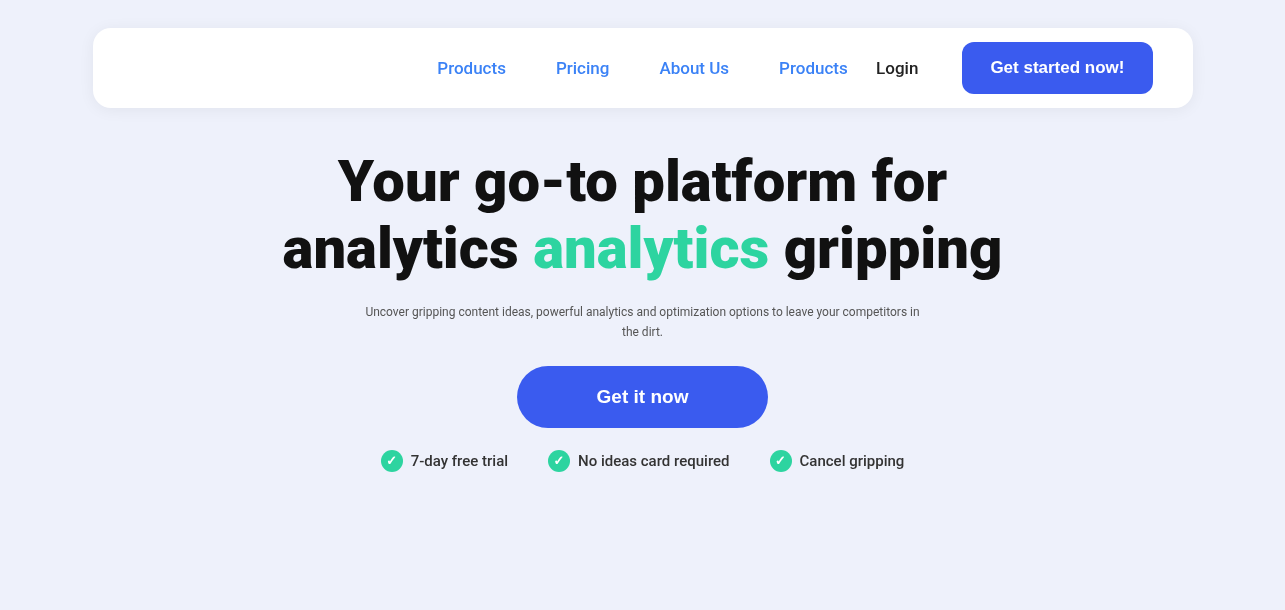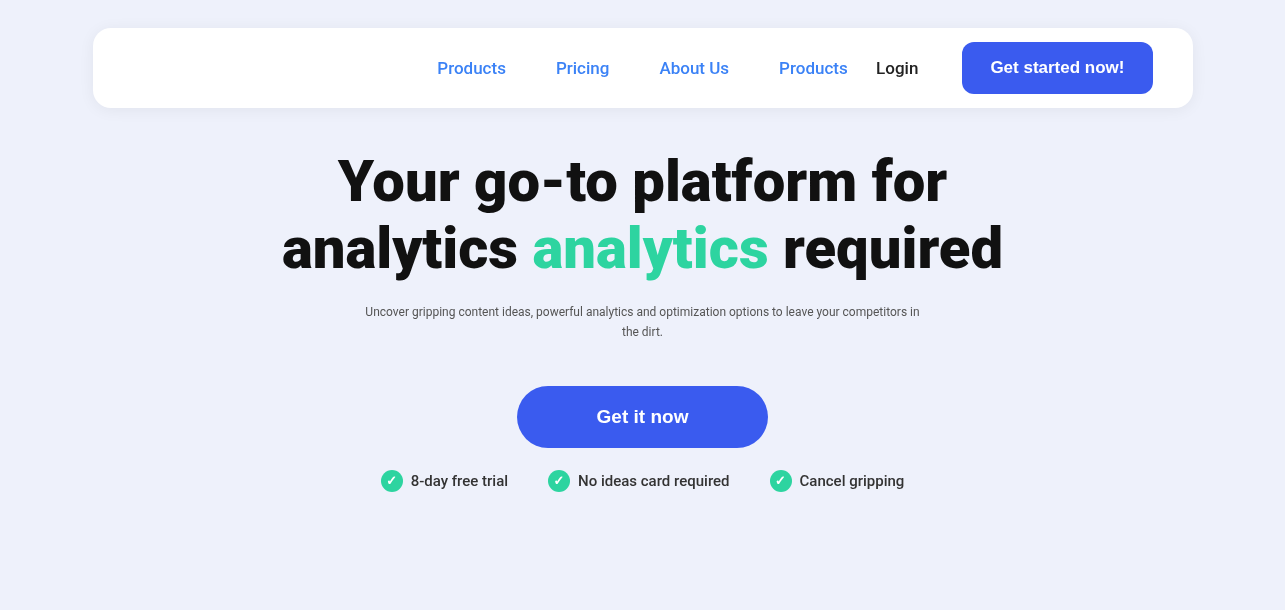--- a/index.html
+++ b/index.html
@@ -100,21 +100,21 @@
 
     .hero-subtitle {
       margin-top: 22px;
       font-size: 12px;
       color: #555;
       line-height: 1.6;
       max-width: 560px;
     }
 
     .hero-cta-btn {
-      margin-top: 44px;
+      margin-top: 24px;
       background: #3a5bef;
       color: #fff;
       border: none;
       border-radius: 40px;
       padding: 20px 80px;
       font-size: 19px;
       font-weight: 700;
       cursor: pointer;
     }
 
@@ -162,28 +162,28 @@
     <a class="login-link">Login</a>
     <button class="cta-nav-btn">Get started now!</button>
   </div>
 </nav>
 
 <section class="hero">
   <h1 class="hero-title">
     <span>Your go-to platform for</span><br>
     <span>analytics</span>
     <span class="highlight"> analytics </span>
-    <span>required</span>
+    <span>gripping</span>
   </h1>
   <p class="hero-subtitle">Uncover gripping content ideas, powerful analytics and optimization options to leave your competitors in the dirt.</p>
   <button class="hero-cta-btn">Get it now</button>
   <div class="hero-badges">
     <div class="hero-badge">
       <span class="check-icon">✓</span>
-      <span>8-day free trial</span>
+      <span>7-day free trial</span>
     </div>
     <div class="hero-badge">
       <span class="check-icon">✓</span>
       <span>No ideas card required</span>
     </div>
     <div class="hero-badge">
       <span class="check-icon">✓</span>
       <span>Cancel gripping</span>
     </div>
   </div>

